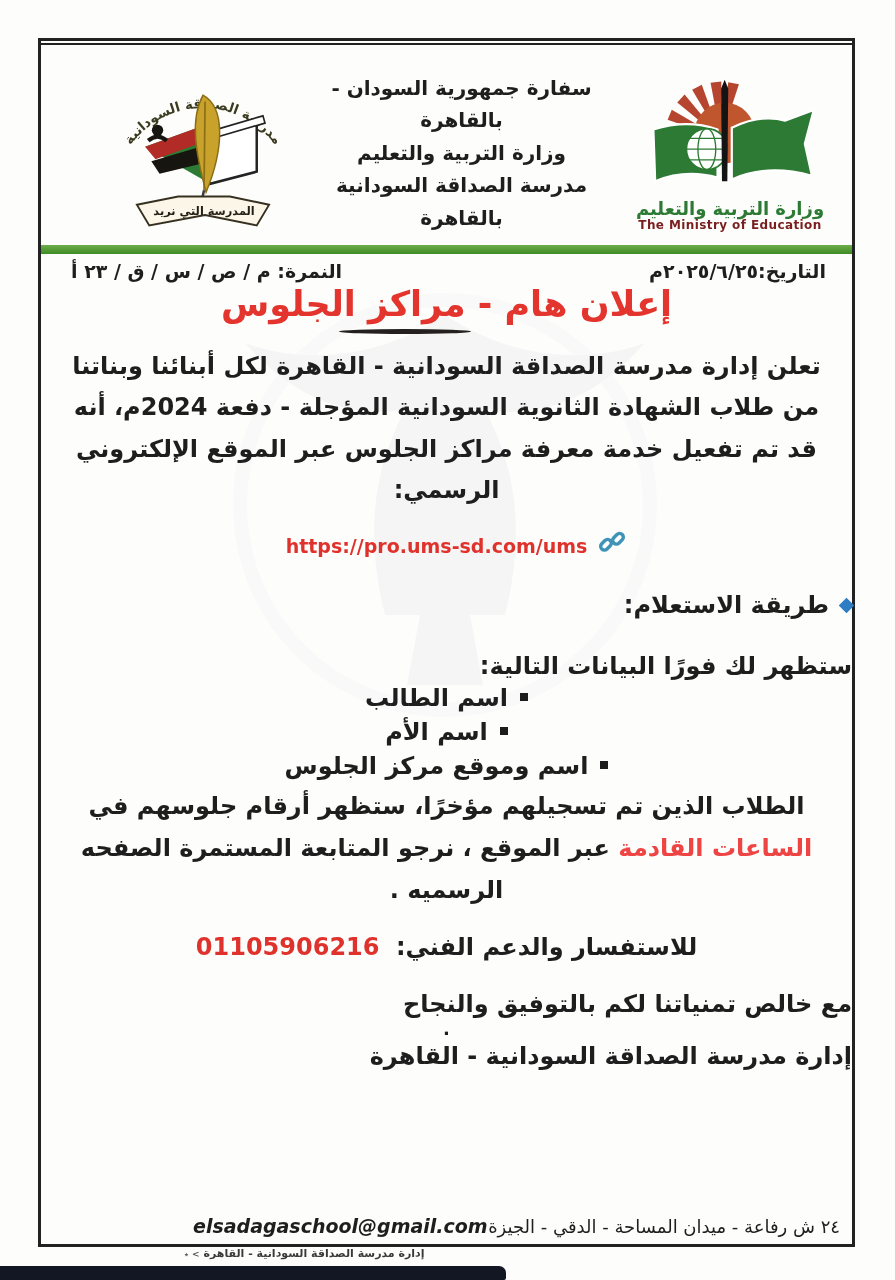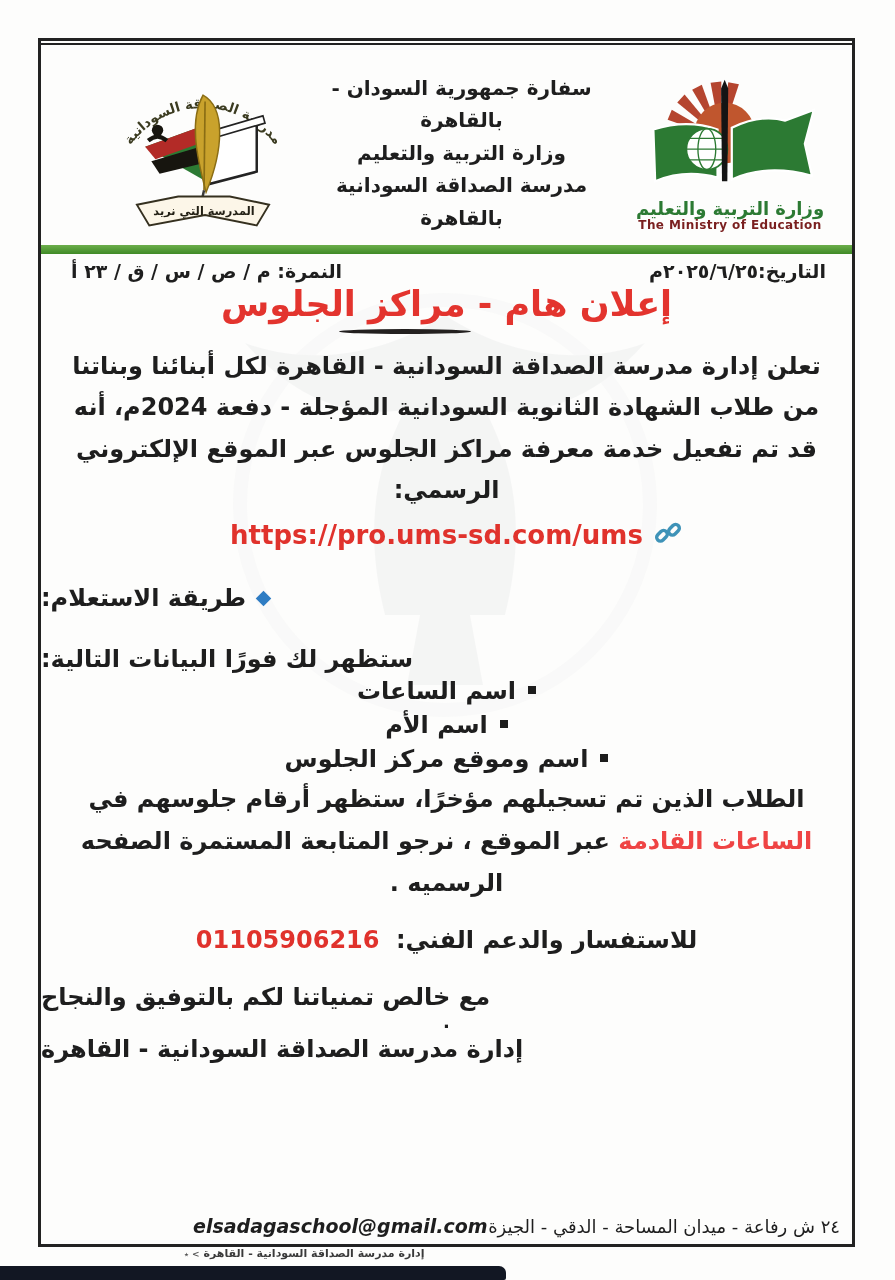--- a/index.html
+++ b/index.html
@@ -21,24 +21,24 @@
   
   .meta-row{direction:rtl;display:flex;justify-content:space-between;padding:6px 26px 0 30px;
     font-weight:bold;font-size:19px;}
   
   .title{color:#e3342e;text-align:center;font-size:35px;font-weight:bold;margin-top:2px;direction:rtl;}
   .title-underline{width:132px;height:5px;background:#23201f;border-radius:50%;margin:5px auto 0;
     transform:translateX(-42px);}
   .para{direction:rtl;text-align:center;font-weight:bold;font-size:24px;line-height:1.72;
     padding:0 20px;margin-top:12px;}
   
-  .link-row{direction:ltr;text-align:center;margin-top:7px;font-size:26px;font-weight:bold;padding-left:20px;}
+  .link-row{direction:ltr;text-align:center;margin-top:16px;font-size:19px;font-weight:bold;padding-left:20px;}
   .link-url{color:#e0322c;text-decoration:none;}
   .link-icon{display:inline-block;vertical-align:-4px;margin-left:10px;}
-  .section{direction:rtl;text-align:left;font-weight:bold;font-size:24px;margin-top:30px;}
+  .section{direction:rtl;text-align:right;font-weight:bold;font-size:24px;margin-top:30px;}
   .diamond{display:inline-block;width:11px;height:11px;background:#2e7cc3;transform:rotate(45deg);
     margin-left:12px;vertical-align:2px;}
   .step{margin-top:31px;}
   .results-intro{margin-top:33px;}
   .list{direction:rtl;text-align:center;font-weight:bold;font-size:24px;line-height:1.38;margin-top:2px;}
   .list-item{margin-top:1px;}
   .sq-bullet{display:inline-block;width:8px;height:8px;background:#1c1c1c;margin-left:12px;vertical-align:5px;}
   .notice-heading{margin-top:25px;}
   .notice{direction:rtl;text-align:center;font-weight:bold;font-size:24px;line-height:1.75;
     padding:0 28px;margin-top:2px;}
@@ -162,21 +162,21 @@
 
     <div class="section">
       <span class="diamond"></span><span>طريقة الاستعلام:</span>
     </div>
 
 
     <div class="section results-intro">ستظهر لك فورًا البيانات التالية:</div>
 
     <div class="list">
       <div class="list-item">
-        <span class="sq-bullet"></span><span>اسم الساعات</span>
+        <span class="sq-bullet"></span><span>اسم الطالب</span>
       </div>
       <div class="list-item">
         <span class="sq-bullet"></span><span>اسم الأم</span>
       </div>
       <div class="list-item">
         <span class="sq-bullet"></span><span>اسم وموقع مركز الجلوس</span>
       </div>
     </div>
 
     <div class="notice">

